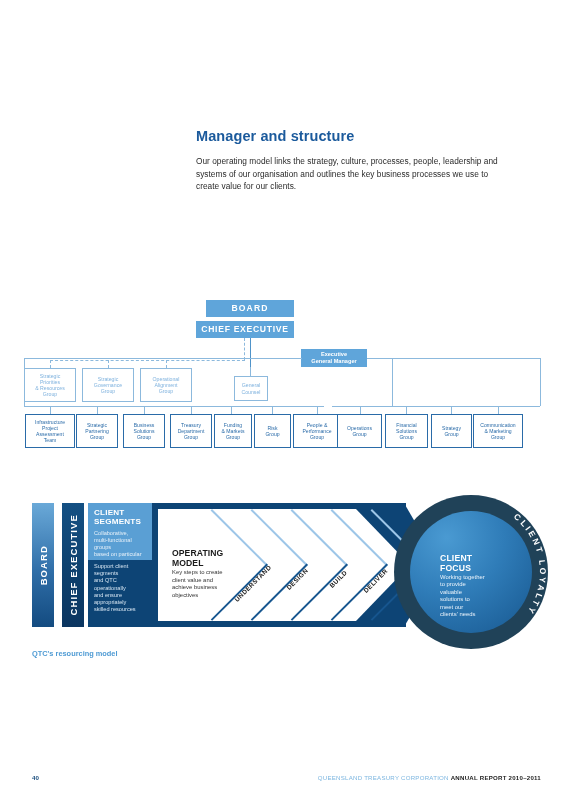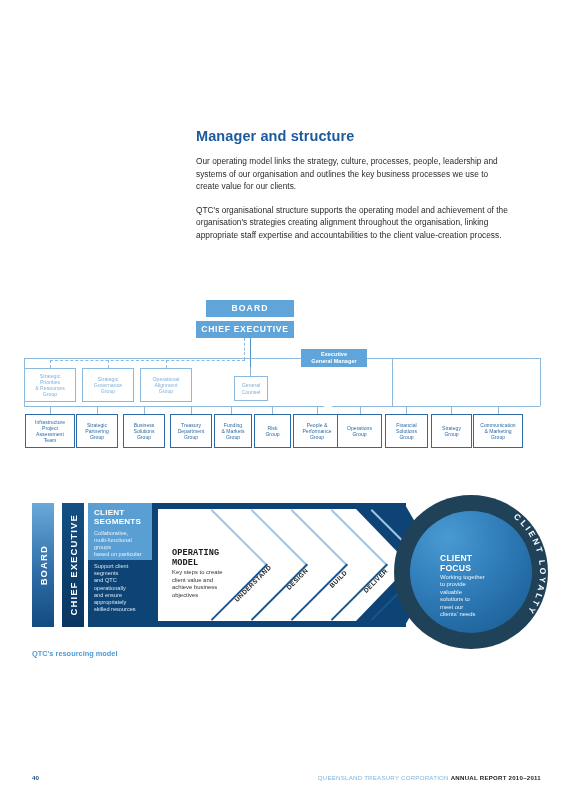--- a/index.html
+++ b/index.html
@@ -59,21 +59,21 @@
   .seg-bot .seg-txt{color:#d6e5f2;}
 
   
   .arrow-body{position:absolute;left:152px;top:8px;width:254px;height:124px;background:#0d4475;}
   .arrow-head{position:absolute;left:404px;top:8px;width:0;height:0;
      border-top:62px solid transparent;border-bottom:62px solid transparent;
      border-left:36px solid #0d4475;}
   .arrow-white{position:absolute;left:158px;top:14px;width:252px;height:112px;background:#ffffff;
      clip-path:polygon(0 0,198px 0,252px 56px,198px 112px,0 112px);}
   .op-ttl{position:absolute;left:172px;top:53px;color:#1b1b1b;font-weight:bold;
-          font-size:8.6px;line-height:10px;letter-spacing:.1px;font-family:Liberation Mono, monospace;}
+          font-size:8.6px;line-height:10px;letter-spacing:.1px;}
   .op-sub{position:absolute;left:172px;top:74px;color:#333;font-size:5.9px;line-height:7.5px;}
 
   .chev{position:absolute;width:0;height:0;}
   .chev i{position:absolute;display:block;background:#9dc6e8;height:1.6px;
           transform-origin:0 0;}
   .chev i.dk{background:#17568f;}
   .chev b{position:absolute;color:#1a1a1a;font-weight:bold;font-size:6.4px;
           letter-spacing:.45px;white-space:nowrap;transform-origin:0 0;
           transform:rotate(-45deg);}
 
@@ -100,21 +100,20 @@
   .fr .dk{color:#1d1d1d;font-weight:bold;}
 </style>
 </head>
 <body>
 
 <div class="page">
 
   <div class="text-col">
     <h1 class="heading">Manager and structure</h1>
     <p class="para">Our operating model links the strategy, culture, processes, people, leadership and systems of our organisation and outlines the key business processes we use to create value for our clients.</p>
-    <p class="para">QTC's organisational structure supports the operating model and achievement of the organisation's strategies creating alignment throughout the organisation, linking appropriate staff expertise and accountabilities to the client value-creation process.</p>
   </div>
 
   <div class="org">
 
     <div class="obox obox-filled" id="b-board" style="left:206px;top:8px;width:88px;height:17px;font-size:8.6px;letter-spacing:1.1px;">
       <span>BOARD</span>
     </div>
 
     <div class="obox obox-filled" id="b-ce" style="left:196px;top:29px;width:98px;height:17px;font-size:8.6px;letter-spacing:.7px;">
       <span>CHIEF EXECUTIVE</span>

